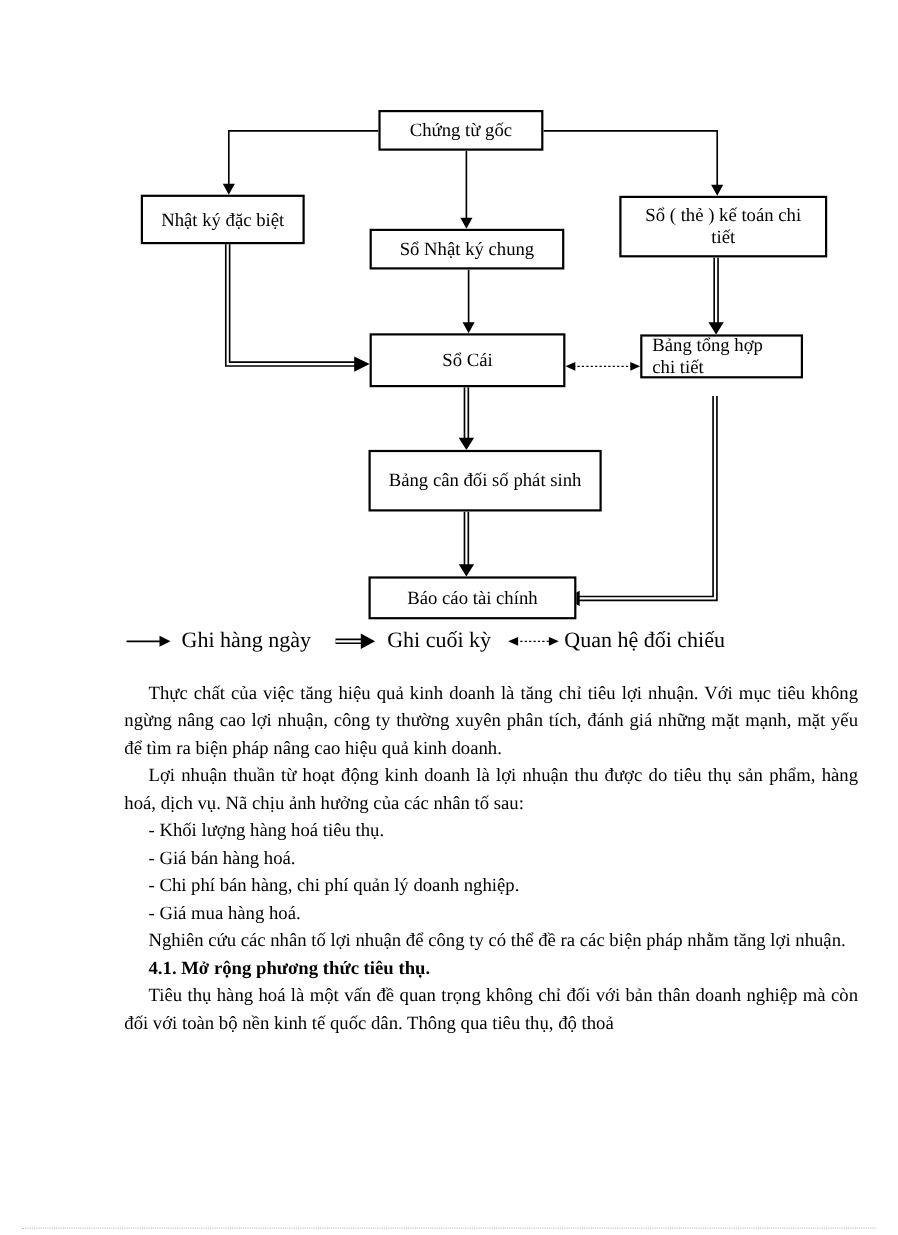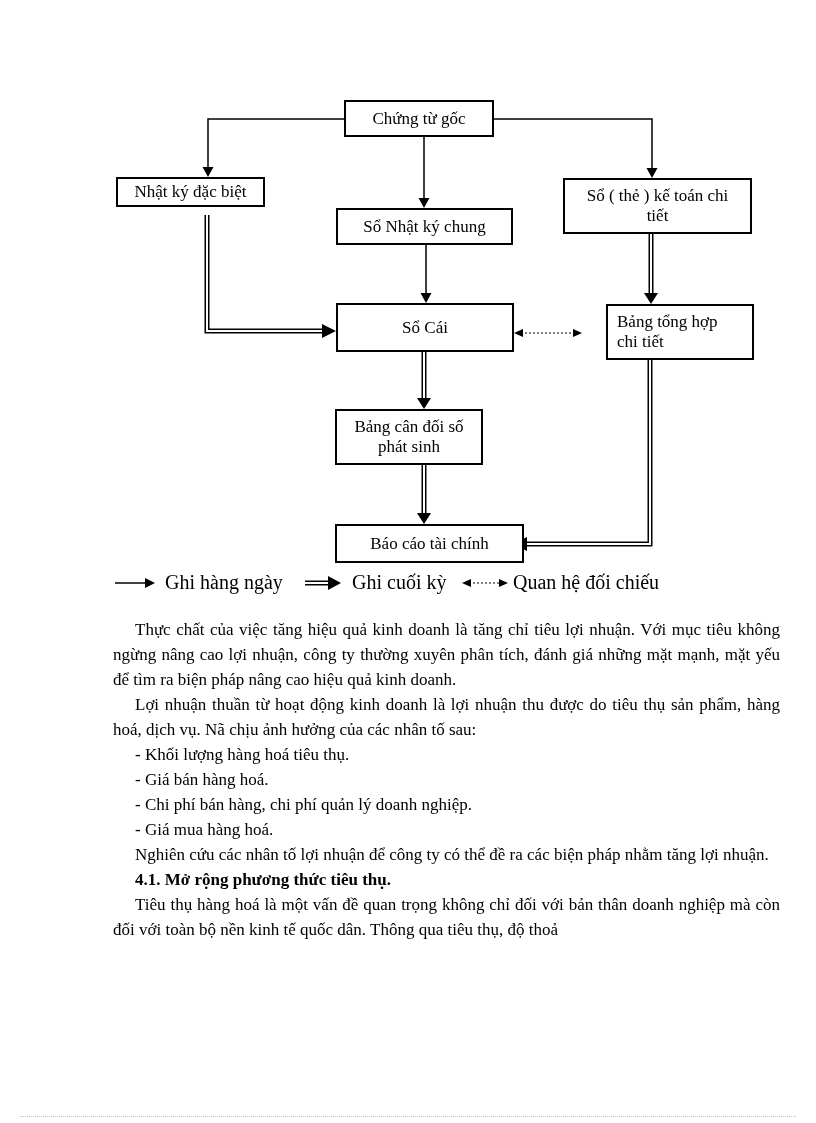--- a/index.html
+++ b/index.html
@@ -117,41 +117,41 @@
         <path d="M469,583 L501,583" stroke="#000" stroke-width="1.2" stroke-dasharray="2,2" fill="none"></path>
         <polygon points="471,579 471,587 462,583"></polygon>
         <polygon points="499,579 499,587 508,583"></polygon>
       </g>
     </svg>
 
     <div class="dbox" style="left:344px;top:100px;width:150px;height:37px;">
       <span>Chứng từ gốc</span>
     </div>
 
-    <div class="dbox" style="left:116px;top:177px;width:149px;height:30px;">
+    <div class="dbox" style="left:128px;top:177px;width:149px;height:45px;">
       <span>Nhật ký đặc biệt</span>
     </div>
 
     <div class="dbox" style="left:336px;top:208px;width:177px;height:37px;">
       <span>Sổ Nhật ký chung</span>
     </div>
 
     <div class="dbox" style="left:563px;top:178px;width:189px;height:56px;padding:12px 14px;">
       <span>Sổ ( thẻ ) kế toán chi tiết</span>
     </div>
 
     <div class="dbox" style="left:336px;top:303px;width:178px;height:49px;">
       <span>Sổ Cái</span>
     </div>
 
-    <div class="dbox left-align" style="left:582px;top:304px;width:148px;height:56px;padding:0 16px 0 9px;margin-left:24px;">
+    <div class="dbox left-align" style="left:582px;top:304px;width:148px;height:40px;padding:0 16px 0 9px;">
       <span>Bảng tổng hợp chi tiết</span>
     </div>
 
-    <div class="dbox" style="left:335px;top:409px;width:148px;height:56px;padding:0 16px;">
+    <div class="dbox" style="left:335px;top:409px;width:212px;height:56px;padding:0 16px;">
       <span>Bảng cân đối số phát sinh</span>
     </div>
 
     <div class="dbox" style="left:335px;top:524px;width:189px;height:39px;">
       <span>Báo cáo tài chính</span>
     </div>
 
     <span class="legend-label" style="left:165px;">Ghi hàng ngày</span>
     <span class="legend-label" style="left:352px;">Ghi cuối kỳ</span>
     <span class="legend-label" style="left:513px;">Quan hệ đối chiếu</span>

